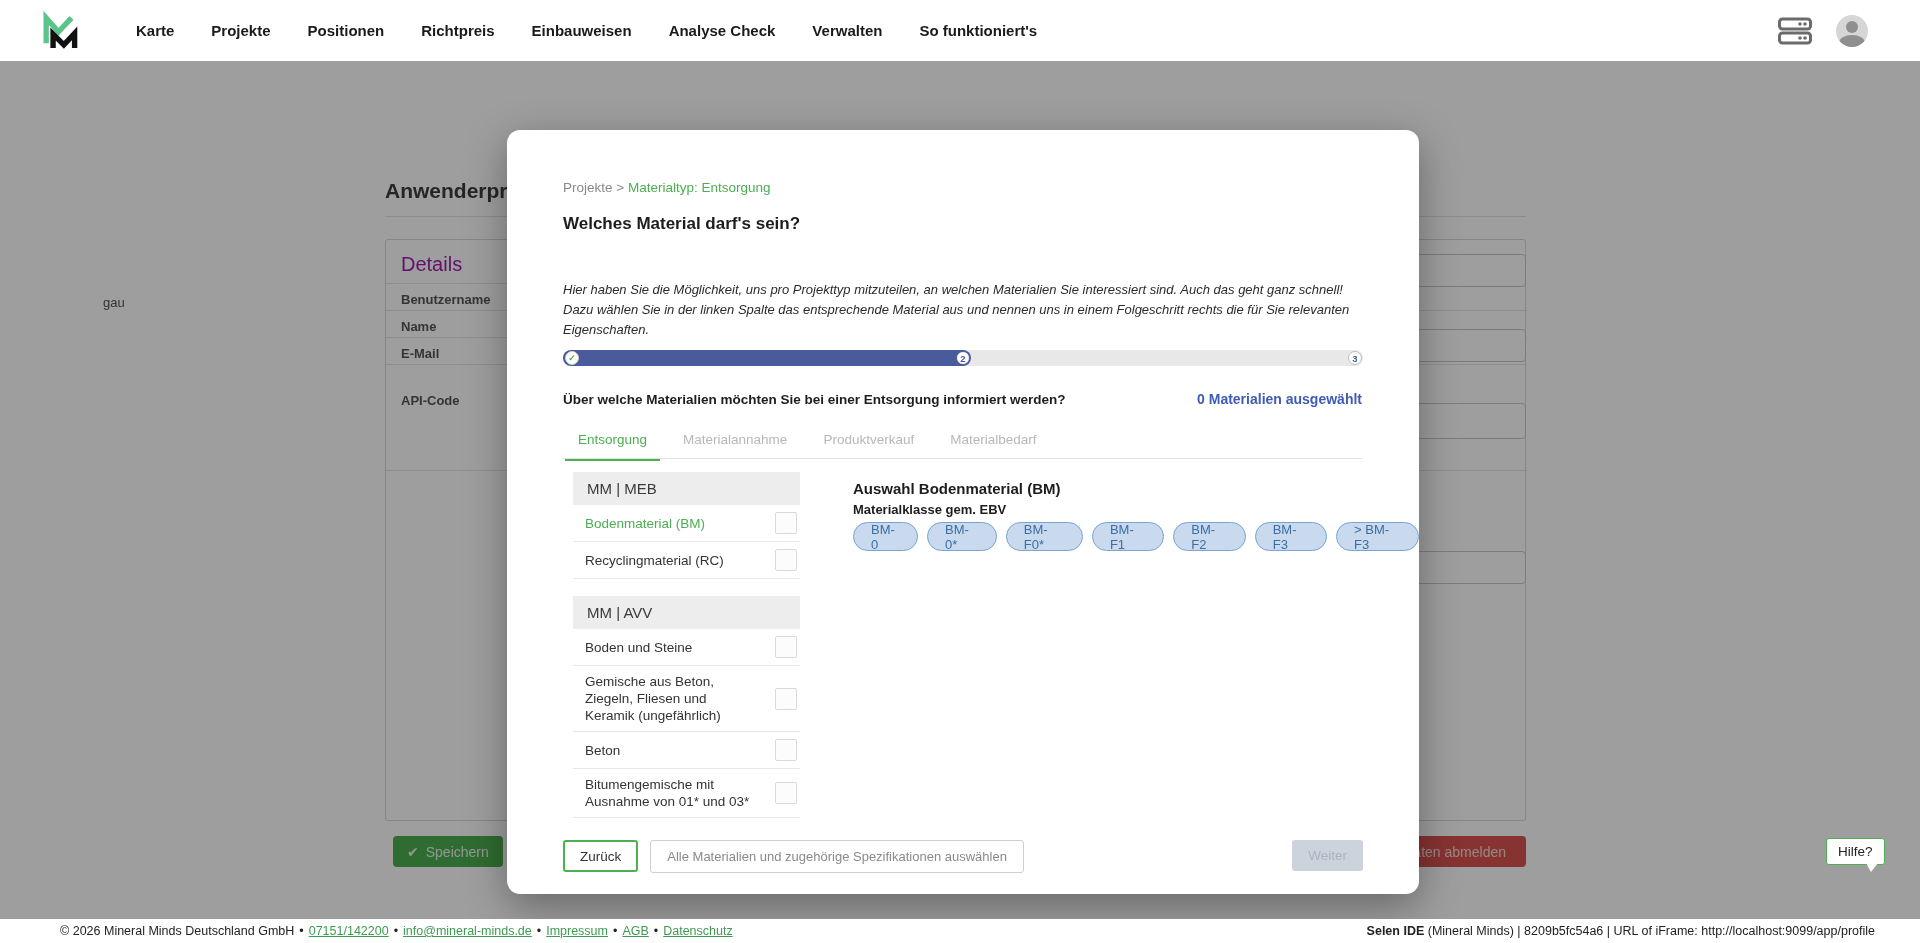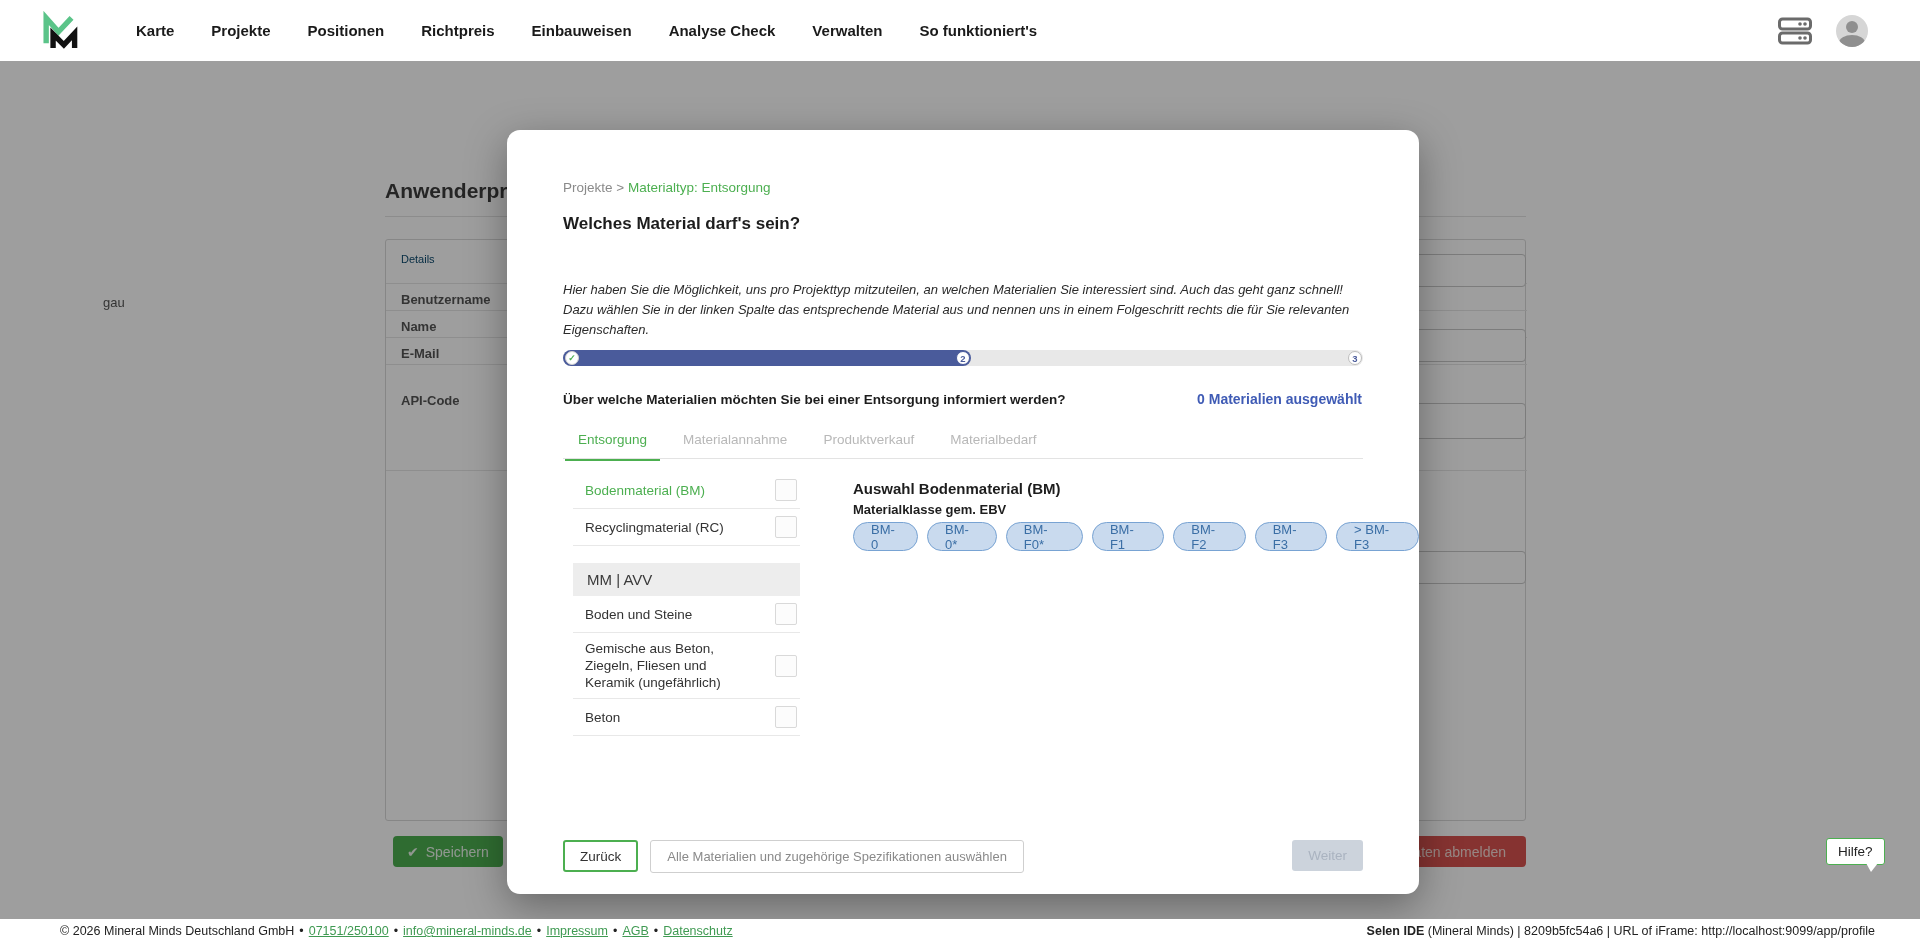--- a/index.html
+++ b/index.html
@@ -14,21 +14,21 @@
   .nav-right { position:absolute; right:52px; top:0; height:61px; display:flex; align-items:center; gap:24px; }
   .avatar { width:32px; height:32px; border-radius:50%; background:#d6d6d6; position:relative; overflow:hidden; }
   .avatar .head { position:absolute; left:10px; top:6px; width:12px; height:12px; border-radius:50%; background:#8f8f8f; }
   .avatar .body { position:absolute; left:3px; top:20px; width:26px; height:16px; border-radius:50% 50% 0 0; background:#8f8f8f; }
 
   
   .page-bg { position:absolute; top:61px; left:0; width:1920px; height:858px; background:#fff; z-index:0; }
   .page-title { position:absolute; left:385px; top:118px; font-size:21px; font-weight:700; color:#3c3c3c; }
   .page-title-rule { position:absolute; left:385px; top:155px; width:1141px; height:1px; background:#e2e2e2; }
   .details-card { position:absolute; left:385px; top:178px; width:1141px; height:582px; background:#fff; border:1px solid #d9d9d9; border-radius:3px; }
-  .details-title { position:absolute; left:15px; top:13px; font-size:11px; color:#0c4a6e; }
+  .details-title { position:absolute; left:15px; top:13px; font-size:20px; color:#a21caf; }
   .detail-row { position:absolute; left:15px; font-size:13px; font-weight:700; color:#555; }
   .detail-div { position:absolute; left:0; height:1px; background:#e6e6e6; width:1141px; }
   .api-frag { position:absolute; left:103px; top:234px; font-size:13px; color:#555; }
   .bg-input { position:absolute; left:1246px; width:280px; height:33px; background:#fff; border:1px solid #c9c9c9; border-radius:4px; }
   .save-btn { position:absolute; left:393px; top:775px; height:31px; padding:0 14px; background:#4caf50; border-radius:4px; color:#eaf4ea;
     font-size:14px; display:flex; align-items:center; gap:7px; }
   .signout-btn { position:absolute; left:1326px; top:775px; width:200px; height:31px; background:#d9534f; border-radius:4px; color:#f3d9d4;
     font-size:14px; display:flex; align-items:center; justify-content:flex-end; padding-right:20px; }
 
   
@@ -182,39 +182,44 @@
 
   <div class="tabs" id="tabs">
       <div class="tab active">Entsorgung</div>
       <div class="tab">Materialannahme</div>
       <div class="tab">Produktverkauf</div>
       <div class="tab">Materialbedarf</div>
     </div>
   <div class="tabs-rule"></div>
 
   <div class="mat-list" id="mat-list">
+      <div class="mat-header">MM | MEB</div>
       <div class="mat-row">
         <span class="mat-label selected">Bodenmaterial (BM)</span>
         <span class="checkbox"></span>
       </div>
       <div class="mat-row">
         <span class="mat-label">Recyclingmaterial (RC)</span>
         <span class="checkbox"></span>
       </div>
       <div class="mat-header">MM | AVV</div>
       <div class="mat-row">
         <span class="mat-label">Boden und Steine</span>
         <span class="checkbox"></span>
       </div>
       <div class="mat-row">
         <span class="mat-label">Gemische aus Beton, Ziegeln, Fliesen und Keramik (ungefährlich)</span>
         <span class="checkbox"></span>
       </div>
       <div class="mat-row">
         <span class="mat-label">Beton</span>
+        <span class="checkbox"></span>
+      </div>
+      <div class="mat-row">
+        <span class="mat-label">Bitumengemische mit Ausnahme von 01* und 03*</span>
         <span class="checkbox"></span>
       </div>
     </div>
 
   <div class="sel-title">Auswahl Bodenmaterial (BM)</div>
   <div class="sel-subtitle">Materialklasse gem. EBV</div>
   <div class="chips" id="chips">
       <span class="chip">BM-0</span>
       <span class="chip">BM-0*</span>
       <span class="chip">BM-F0*</span>
@@ -230,17 +235,17 @@
     <button class="next-btn">Weiter</button>
   </div>
 </div>
 
 <div class="help-bubble">
   <span>Hilfe?</span>
   <span class="help-tail"></span>
 </div>
 
 <div class="footer">
-  <div class="footer-left" id="footer-left"><span>© 2026 Mineral Minds Deutschland GmbH</span><span class="sep">•</span><a>07151/250100</a><span class="sep">•</span><a>info@mineral-minds.de</a><span class="sep">•</span><a>Impressum</a><span class="sep">•</span><a>AGB</a><span class="sep">•</span><a>Datenschutz</a></div>
+  <div class="footer-left" id="footer-left"><span>© 2026 Mineral Minds Deutschland GmbH</span><span class="sep">•</span><a>07151/142200</a><span class="sep">•</span><a>info@mineral-minds.de</a><span class="sep">•</span><a>Impressum</a><span class="sep">•</span><a>AGB</a><span class="sep">•</span><a>Datenschutz</a></div>
   <div class="footer-right">
     <b>Selen IDE</b><span> (Mineral Minds) | 8209b5fc54a6 | URL of iFrame: http://localhost:9099/app/profile</span>
   </div>
 </div>
 
 </body></html>

